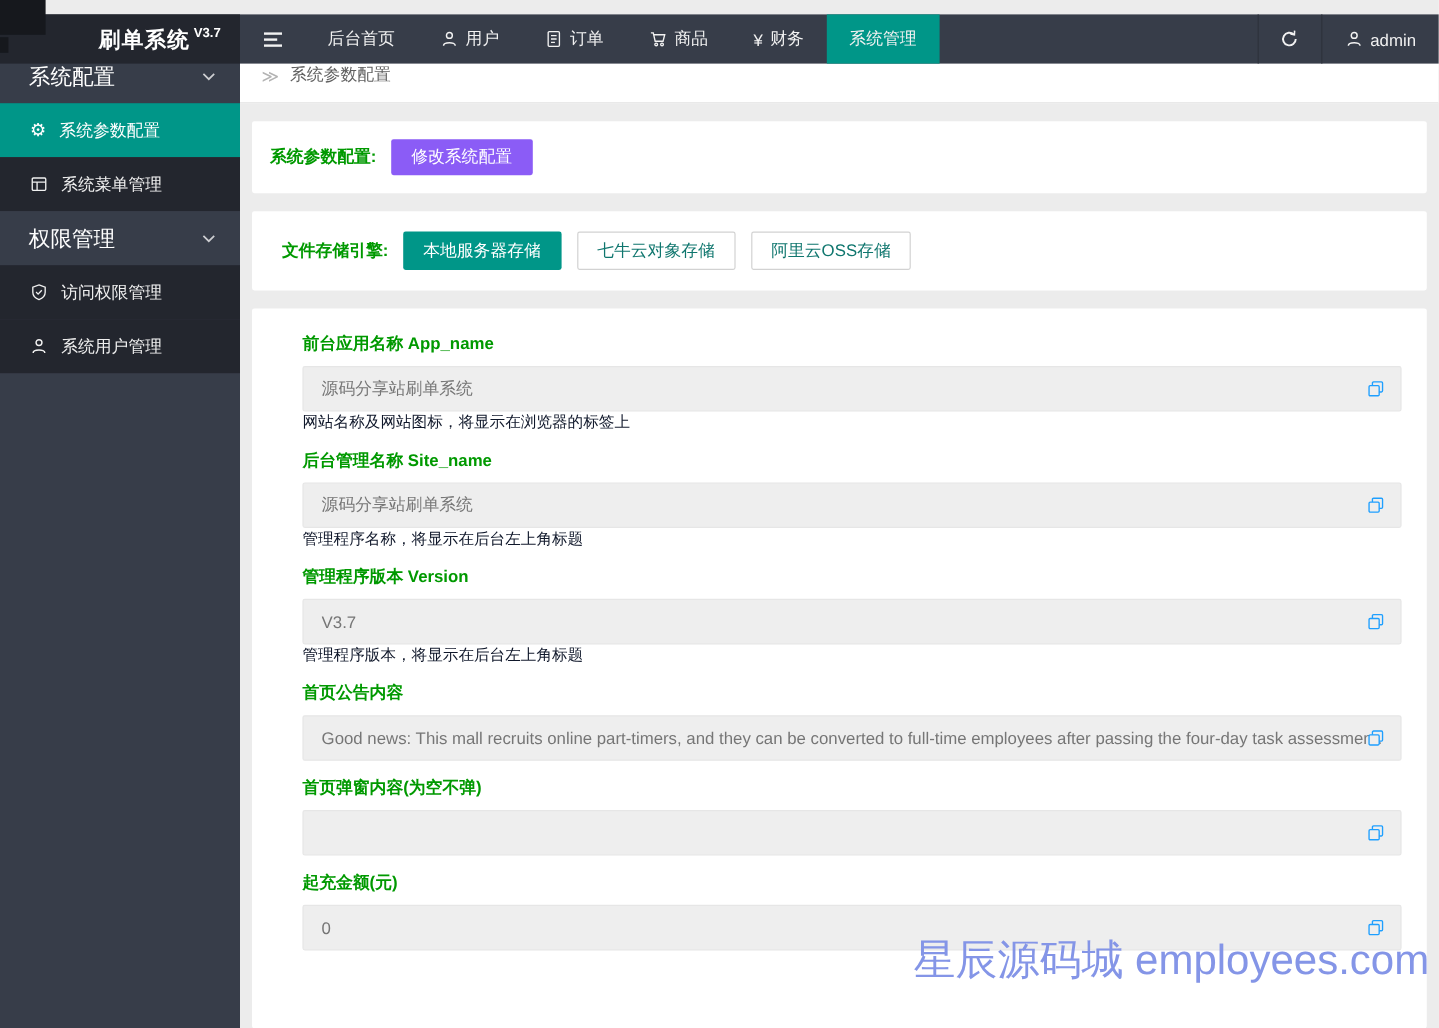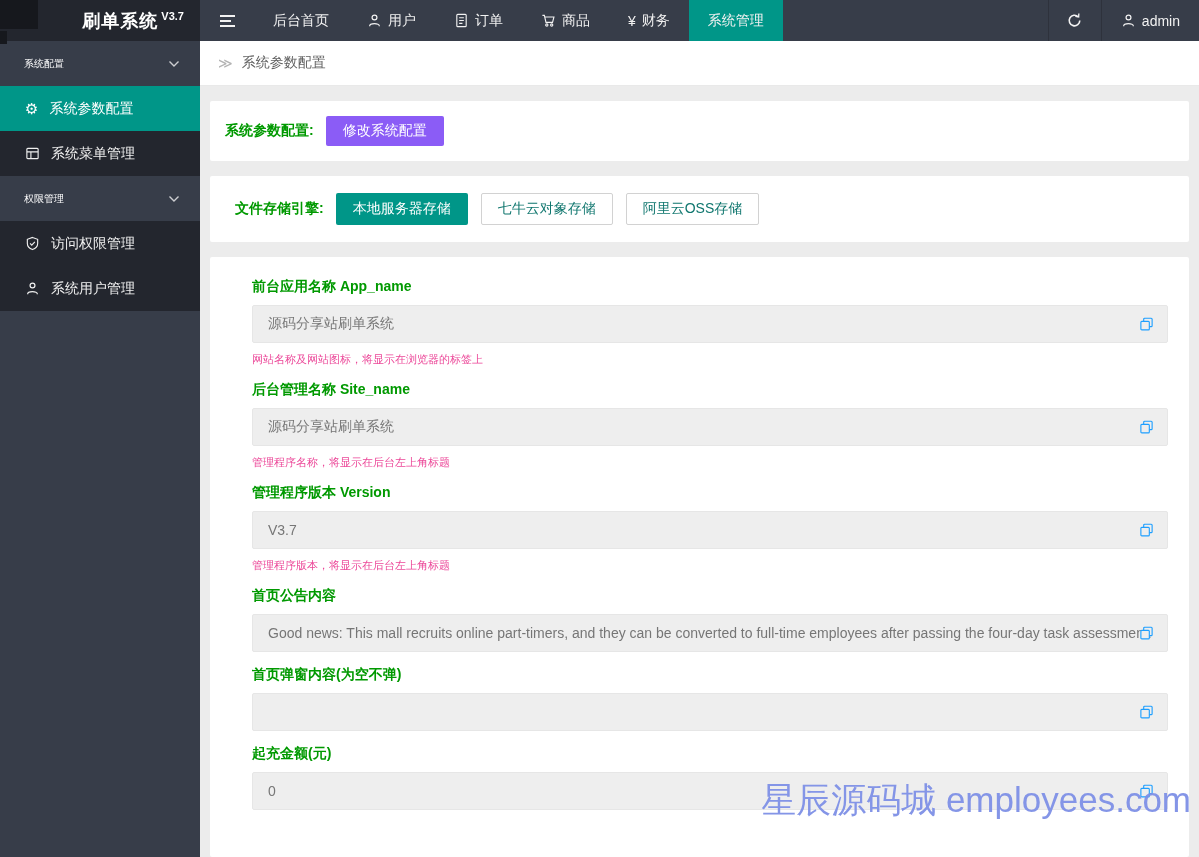--- a/index.html
+++ b/index.html
@@ -1,41 +1,41 @@
 <!DOCTYPE html>
 <html><head>
 <meta charset="utf-8">
 <style>
   * { margin:0; padding:0; box-sizing:border-box; }
   html,body { width:1199px; height:857px; overflow:hidden; }
   body { font-family:"Liberation Sans","DejaVu Sans",sans-serif; background:#ececec; position:relative; }
 
   
-  .navbar { position:absolute; top:0; left:0; width:1199px; height:41px; background:#373d49; display:flex; align-items:stretch; z-index:5; }
+  .navbar { position:absolute; top:12px; left:0; width:1199px; height:41px; background:#373d49; display:flex; align-items:stretch; z-index:5; }
   .logo { width:200px; background:#23262e; display:flex; align-items:center; justify-content:flex-end; padding-right:16px; color:#fff; position:relative; }
   .brand-title { font-size:18px; font-weight:bold; letter-spacing:1px; }
   .brand-ver { font-size:11px; font-weight:bold; margin-left:3px; position:relative; top:-5px; }
   .nav-item { display:flex; align-items:center; gap:6px; padding:0 19px; color:#f2f2f2; font-size:14px; cursor:pointer; text-decoration:none; }
   .nav-item.active { background:#009688; }
   .hamburger { width:54px; justify-content:center; padding:0; }
   .bars { display:flex; flex-direction:column; gap:3px; }
   .bars i { display:block; width:15px; height:2px; background:#f2f2f2; }
   .bars i:nth-child(2){ width:11px; }
   .nav-right { margin-left:auto; display:flex; align-items:stretch; }
   .tool { width:54px; justify-content:center; padding:0; border-left:1px solid #2e323c; border-right:1px solid #2e323c; }
   .yen { font-size:14px; line-height:1; }
   .nicon { display:flex; align-items:center; }
 
   
   .redact-a { position:absolute; left:0; top:0; width:38px; height:29px; background:#16181d; z-index:20; }
   .redact-b { position:absolute; left:0; top:31px; width:7px; height:13px; background:#16181d; z-index:20; }
 
   
   .sidebar { position:absolute; top:41px; left:0; width:200px; height:816px; background:#373d49; z-index:4; }
-  .side-group { height:45px; display:flex; align-items:center; padding:0 20px 0 24px; background:#373d49; color:#fff; font-size:10px; cursor:pointer; }
+  .side-group { height:45px; display:flex; align-items:center; padding:0 20px 0 24px; background:#373d49; color:#fff; font-size:18px; cursor:pointer; }
   .side-group .chev { margin-left:auto; opacity:.75; display:flex; }
   .side-item { height:45px; display:flex; align-items:center; gap:11px; padding-left:25px; background:#23262e; color:#f0f0f0; font-size:14px; cursor:pointer; }
   .side-item.active { background:#009688; color:#fff; }
   .gear-glyph { font-size:15px; line-height:1; }
 
   
   .main { position:absolute; left:200px; top:41px; width:999px; height:816px; background:#ececec; overflow:hidden; }
   .breadcrumb-bar { height:45px; background:#fff; display:flex; align-items:center; gap:9px; padding-left:18px; font-size:14px; color:#5f5f5f; border-bottom:1px solid #e9e9e9; }
   .bc-arrow { color:#b3b3b3; font-size:14px; }
   .content { padding:15px 10px 0 10px; display:flex; flex-direction:column; gap:15px; height:771px; }
@@ -50,21 +50,21 @@
   .btn { border:none; border-radius:2px; font-size:14px; cursor:pointer; font-family:inherit; white-space:nowrap; }
   .btn.teal { background:#8b5cf6; color:#fff; height:30px; padding:0 17px; }
   .btn.storage-on { background:#009688; color:#ffffff; height:32px; padding:0 17px; margin-right:13px; }
   .btn.outline { background:#fff; border:1px solid #d2d2d2; color:#0f766e; height:32px; padding:0 16px; margin-right:13px; }
 
   .field { margin-bottom:14px; }
   .field > label { display:block; margin-bottom:9px; }
   .input-box { position:relative; height:38px; background:#eee; border:1px solid #e6e6e6; border-radius:2px; display:flex; align-items:center; padding:0 15px; cursor:text; }
   .val { color:#767676; font-size:14px; white-space:nowrap; overflow:hidden; flex:1; }
   .copy-btn { position:absolute; right:13px; top:50%; transform:translateY(-50%); display:flex; cursor:pointer; }
-  .help { margin-top:9px; color:#ec4899; font-size:11px; }
+  .help { color:#0f172a; font-size:13px; }
 
   .watermark { position:absolute; right:8px; top:777px; font-size:35px; color:rgba(125,143,230,.95); white-space:nowrap; z-index:50; pointer-events:none; }
 
   svg { display:block; }
 </style>
 </head>
 <body>
 
 <header class="navbar">
   <div class="logo">

